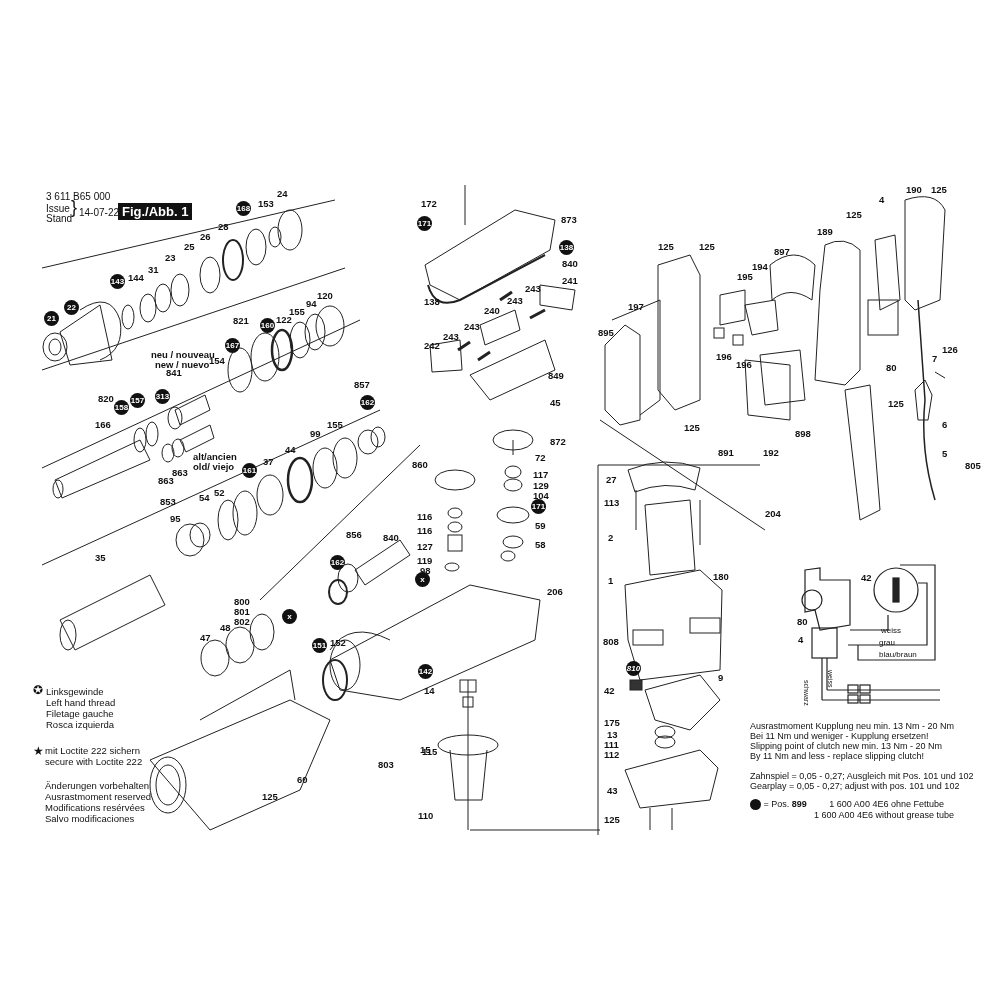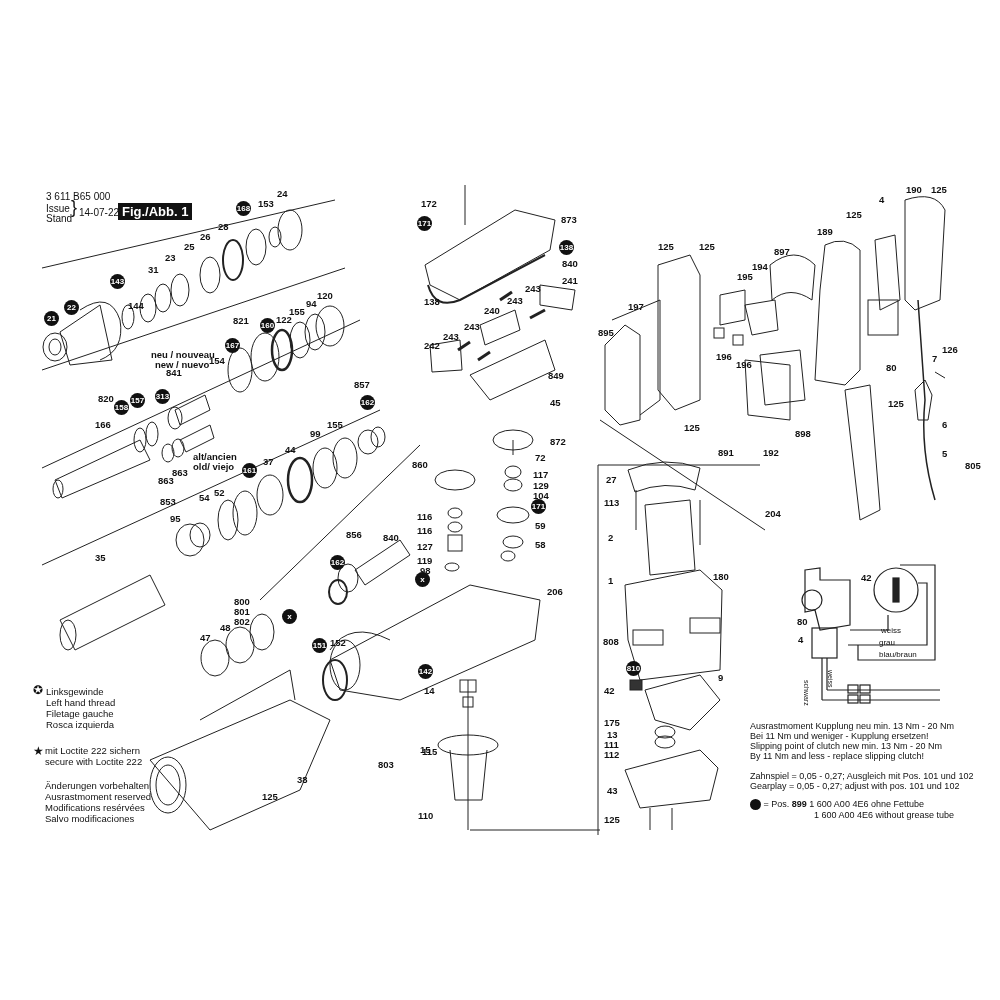--- a/index.html
+++ b/index.html
@@ -206,21 +206,21 @@
 <div class="figbox" style="left:118px;top:203px;">Fig./Abb. 1</div>
 
 <div id="labels">
     <div class="lbl" style="left: 277px; top: 189px;">24</div>
     <div class="lbl" style="left: 258px; top: 199px;">153</div>
     <div class="lbl" style="left: 218px; top: 222px;">28</div>
     <div class="lbl" style="left: 200px; top: 232px;">26</div>
     <div class="lbl" style="left: 184px; top: 242px;">25</div>
     <div class="lbl" style="left: 165px; top: 253px;">23</div>
     <div class="lbl" style="left: 148px; top: 265px;">31</div>
-    <div class="lbl" style="left: 128px; top: 273px; margin-top: 28px;">144</div>
+    <div class="lbl" style="left: 128px; top: 273px;">144</div>
     <div class="lbl" style="left: 317px; top: 291px;">120</div>
     <div class="lbl" style="left: 306px; top: 299px;">94</div>
     <div class="lbl" style="left: 289px; top: 307px;">155</div>
     <div class="lbl" style="left: 276px; top: 315px;">122</div>
     <div class="lbl" style="left: 233px; top: 316px;">821</div>
     <div class="lbl" style="left: 209px; top: 356px;">154</div>
     <div class="lbl" style="left: 151px; top: 350px;">neu / nouveau</div>
     <div class="lbl" style="left: 155px; top: 360px;">new / nuevo</div>
     <div class="lbl" style="left: 166px; top: 368px;">841</div>
     <div class="lbl" style="left: 98px; top: 394px;">820</div>
@@ -240,21 +240,21 @@
     <div class="lbl" style="left: 170px; top: 514px;">95</div>
     <div class="lbl" style="left: 95px; top: 553px;">35</div>
     <div class="lbl" style="left: 346px; top: 530px;">856</div>
     <div class="lbl" style="left: 383px; top: 533px;">840</div>
     <div class="lbl" style="left: 234px; top: 597px;">800</div>
     <div class="lbl" style="left: 234px; top: 607px;">801</div>
     <div class="lbl" style="left: 234px; top: 617px;">802</div>
     <div class="lbl" style="left: 220px; top: 623px;">48</div>
     <div class="lbl" style="left: 200px; top: 633px;">47</div>
     <div class="lbl" style="left: 330px; top: 638px;">152</div>
-    <div class="lbl" style="left: 297px; top: 775px;">38</div>
+    <div class="lbl" style="left: 297px; top: 775px;">60</div>
     <div class="lbl" style="left: 262px; top: 792px;">125</div>
     <div class="lbl" style="left: 421px; top: 199px;">172</div>
     <div class="lbl" style="left: 561px; top: 215px;">873</div>
     <div class="lbl" style="left: 562px; top: 259px;">840</div>
     <div class="lbl" style="left: 424px; top: 297px;">138</div>
     <div class="lbl" style="left: 562px; top: 276px;">241</div>
     <div class="lbl" style="left: 525px; top: 284px;">243</div>
     <div class="lbl" style="left: 507px; top: 296px;">243</div>
     <div class="lbl" style="left: 484px; top: 306px;">240</div>
     <div class="lbl" style="left: 464px; top: 322px;">243</div>
@@ -335,21 +335,21 @@
     <div class="circ" style="left: 360px; top: 395px;">162</div>
     <div class="circ" style="left: 242px; top: 463px;">161</div>
     <div class="circ" style="left: 330px; top: 555px;">162</div>
     <div class="circ" style="left: 312px; top: 638px;">151</div>
     <div class="circ" style="left: 282px; top: 609px;">x</div>
     <div class="circ" style="left: 417px; top: 216px;">171</div>
     <div class="circ" style="left: 559px; top: 240px;">138</div>
     <div class="circ" style="left: 531px; top: 499px;">171</div>
     <div class="circ" style="left: 415px; top: 572px;">x</div>
     <div class="circ" style="left: 418px; top: 664px;">142</div>
-    <div class="circ" style="left: 626px; top: 661px;">810</div>
+    <div class="circ" style="left: 626px; top: 661px; font-style: italic;">810</div>
   </div>
 
 <div class="note" style="left:33px;top:686px;">
   <span style="position:absolute;left:0;top:-1px;font-size:12px;">✪</span>
   <div style="padding-left:13px;">
     <div>Linksgewinde</div>
     <div>Left hand thread</div>
     <div>Filetage gauche</div>
     <div>Rosca izquierda</div>
   </div>
@@ -384,15 +384,15 @@
   <div>By 11 Nm and less - replace slipping clutch!</div>
 </div>
 <div class="note" style="left:750px;top:771px;font-size:9px;line-height:10px;">
   <div>Zahnspiel = 0,05 - 0,27;  Ausgleich mit Pos. 101 und 102</div>
   <div>Gearplay  = 0,05 - 0,27;  adjust with pos. 101 und 102</div>
 </div>
 <div class="note" style="left:750px;top:799px;font-size:9px;line-height:10px;">
   <span style="display:inline-block;width:11px;height:11px;border-radius:50%;background:#111;vertical-align:middle;"></span>
   <span>= Pos.</span>
   <b>899</b>
-  <span style="margin-left:0;">1 600 A00 4E6 ohne Fettube</span>
+  <span style="margin-left:20px;">1 600 A00 4E6 ohne Fettube</span>
   <div style="padding-left:64px;">1 600 A00 4E6 without grease tube</div>
 </div>
 
 </body></html>

